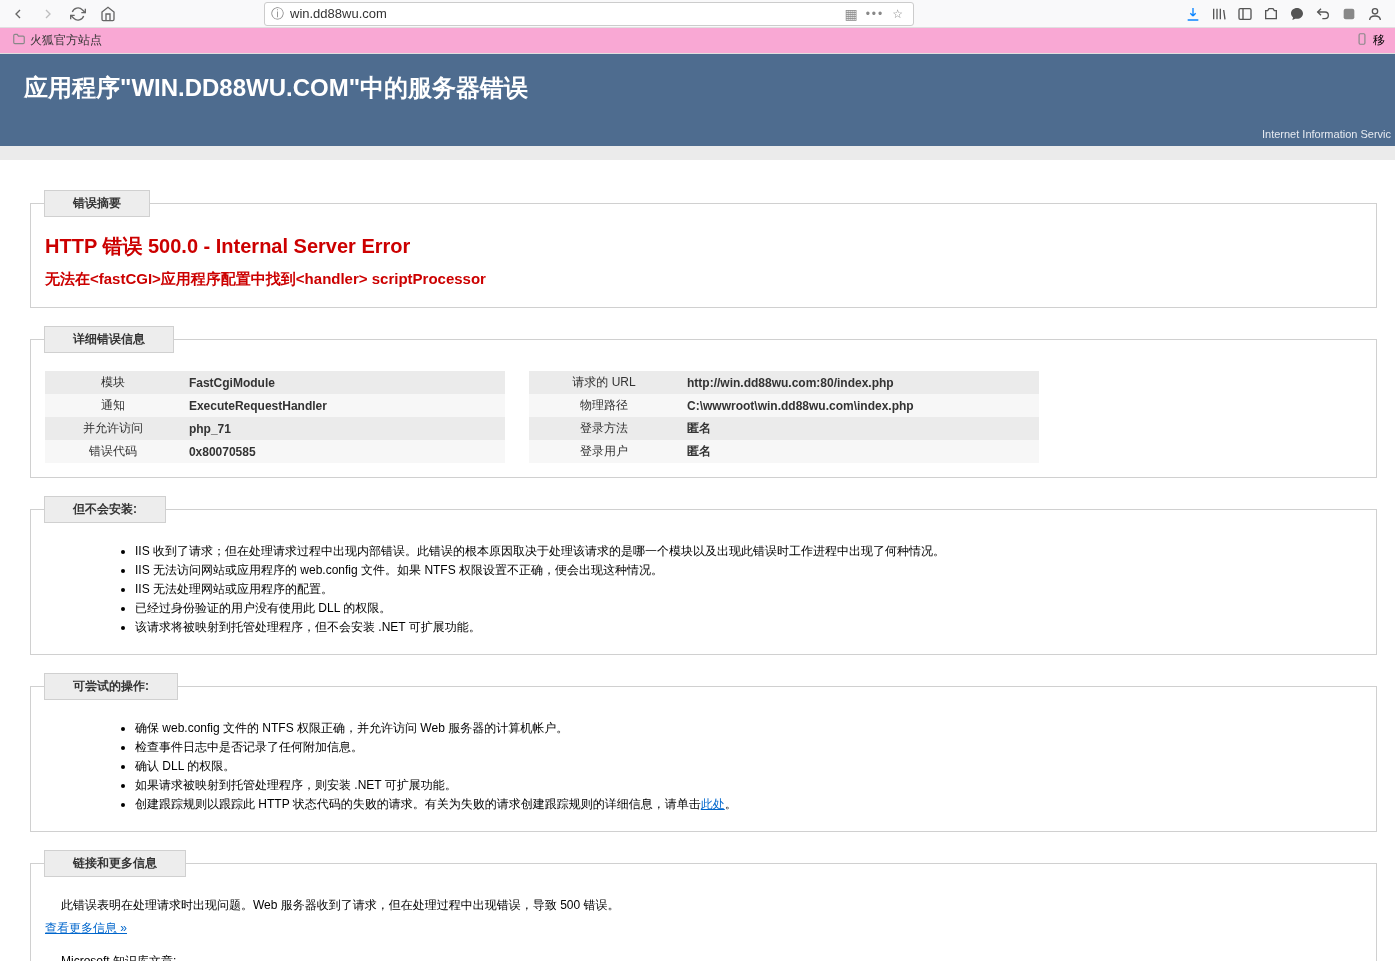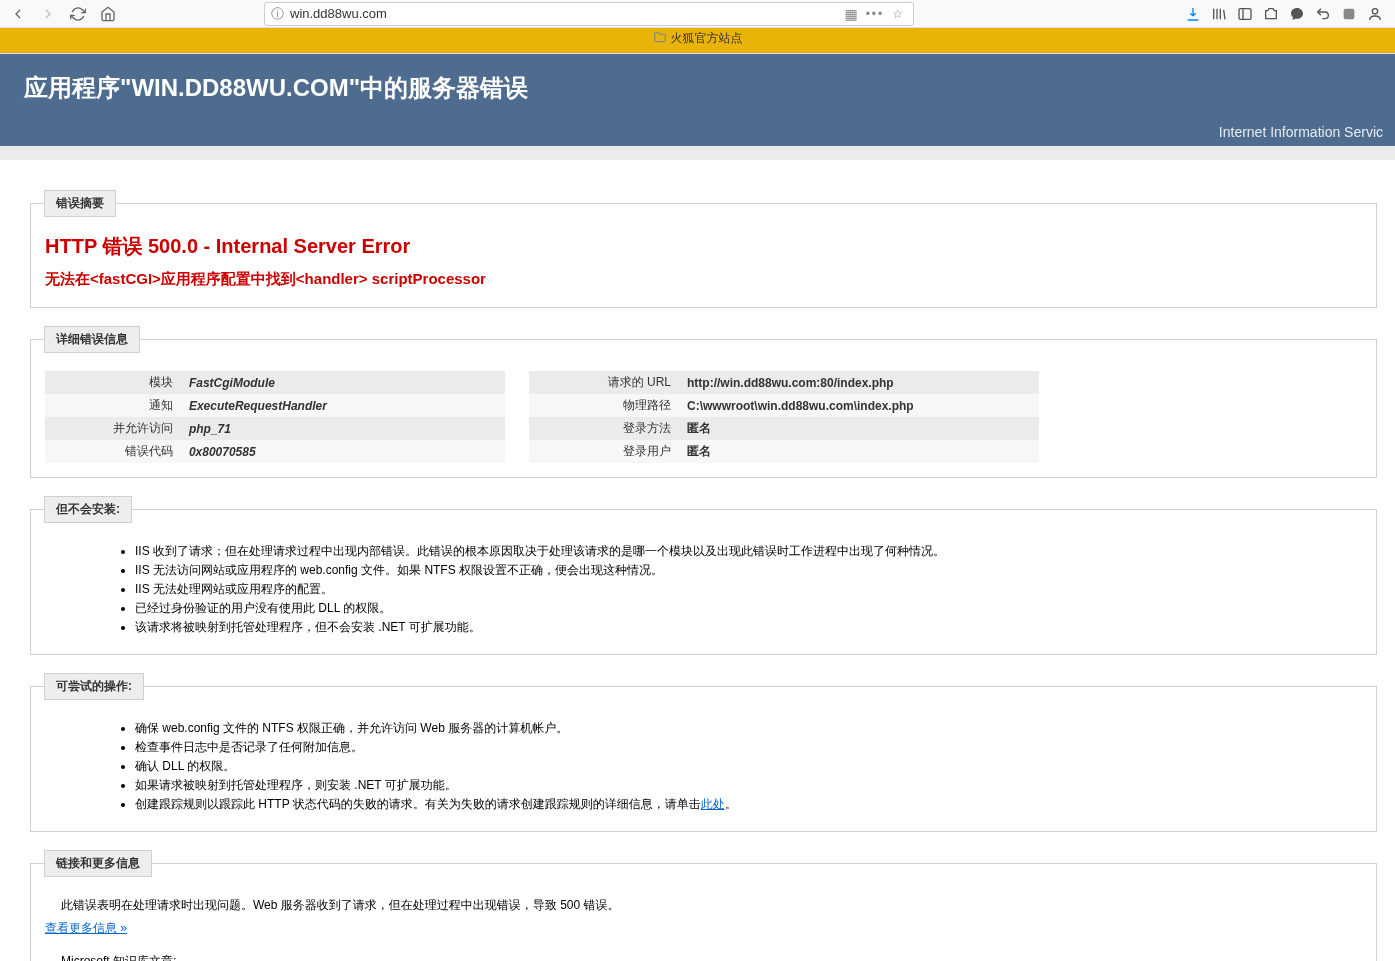--- a/index.html
+++ b/index.html
@@ -41,59 +41,58 @@
     }
     .url-right { margin-left: auto; display: flex; gap: 8px; align-items: center; color: #888; padding-right: 4px;}
     .toolbar-right {
       display: flex; gap: 6px; align-items: center; margin-left: auto; padding-right: 6px;
     }
     .toolbar-right .tb-icon { width: 20px; height: 20px; display: flex; align-items: center; justify-content: center; color: #555; cursor: pointer;}
     .download-icon { color: #0a84ff !important; }
     
     .bookmark-bar {
       height: 26px;
-      background: #eab308;
+      background: #f9a8d4;
       border-bottom: 1px solid #e0e0e0;
       display: flex;
       align-items: center;
       padding: 0 8px;
       gap: 6px;
-      flex-direction: column;
     }
     .bookmark-item {
       display: flex; align-items: center; gap: 4px; color: #333; font-size: 12px; cursor: pointer; padding: 2px 4px;
     }
     .bookmark-right { margin-left: auto; display: flex; align-items: center; gap: 4px; padding-right: 2px;}
     .folder-icon { color: #888; }
     
     
     .page-header {
       background: #4e6c8f;
       color: #fff;
       padding: 18px 24px 42px 24px;
       position: relative;
     }
     .page-header h1 { font-size: 24px; font-weight: bold; }
     .iis-label {
-      position: absolute; right: 12px; bottom: 6px; font-size: 14px; color: #e6eaf0;
+      position: absolute; right: 4px; bottom: 6px; font-size: 11px; color: #e6eaf0;
     }
     .blue-underbar { height: 14px; background: #ebebeb; }
     
     .content { padding: 12px 0 0 12px; }
     
     fieldset {
       border: 1px solid #d0d0d0;
       margin: 18px 18px 18px 18px;
       padding: 10px 14px 14px 14px;
       position: relative;
     }
     fieldset legend {
       background: #ededed;
       border: 1px solid #d0d0d0;
-      padding: 4px 11px;
+      padding: 4px 28px;
       font-size: 12px;
       font-weight: bold;
       color: #333;
       margin-left: -1px;
     }
     
     .error-title { color: #cc0000; font-size: 20px; font-weight: bold; margin: 6px 0 10px 0; }
     .error-subtitle { color: #cc0000; font-size: 15px; font-weight: bold; margin-bottom: 4px;}
     
     .detail-tables {
@@ -101,36 +100,36 @@
       gap: 24px;
       margin-top: 8px;
     }
     .detail-table { border-collapse: collapse; }
     .detail-table th, .detail-table td {
       text-align: left;
       padding: 3px 8px;
       font-size: 12px;
     }
     .detail-table th {
-      text-align: right;
+      text-align: center;
       color: #333;
       font-weight: normal;
       width: 130px;
       background: #ebebeb;
     }
     .detail-table td {
       color: #333;
       font-weight: bold;
       background: #ebebeb;
     }
     .detail-table tr:nth-child(even) th,
     .detail-table tr:nth-child(even) td { background: #f7f7f7; }
     .detail-table.left { flex: 0 0 460px; }
     .detail-table.left th { width: 130px; }
-    .detail-table.left td { width: 310px; font-style: italic; }
+    .detail-table.left td { width: 310px; }
     .detail-table.right th { width: 150px; margin-left: 28px; }
     .detail-table.right td { width: 360px; }
     
     .bullet-list { list-style: disc; margin: 10px 0 4px 90px; }
     .bullet-list li { margin: 2px 0; color: #000; font-size: 12px; }
     
     .info-text { margin: 10px 0 6px 16px; color: #000; font-size: 12px; }
     .link { color: #0066cc; text-decoration: underline; cursor: pointer; }
     
   </style>

